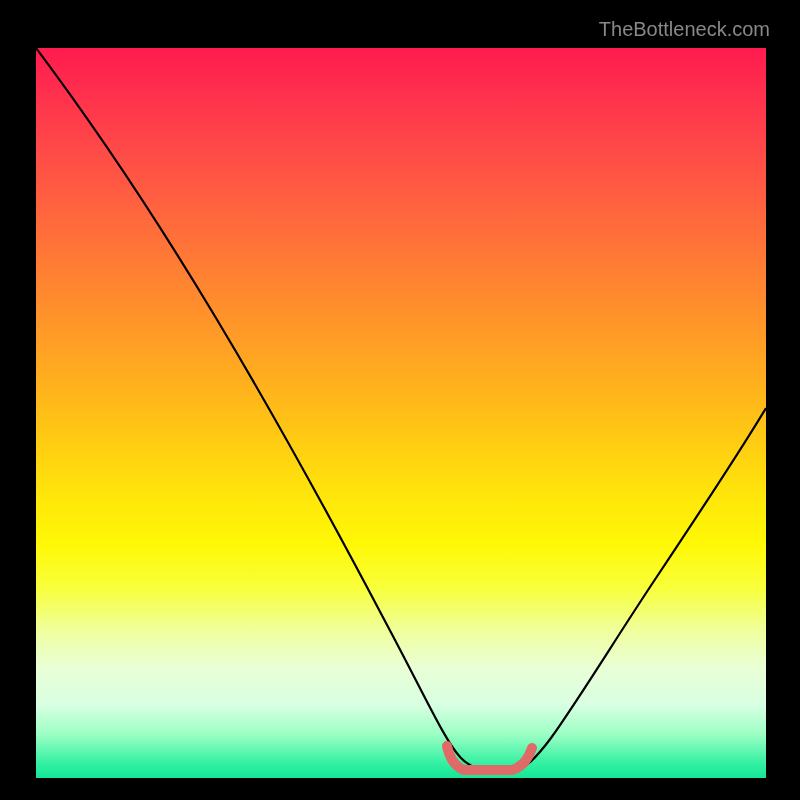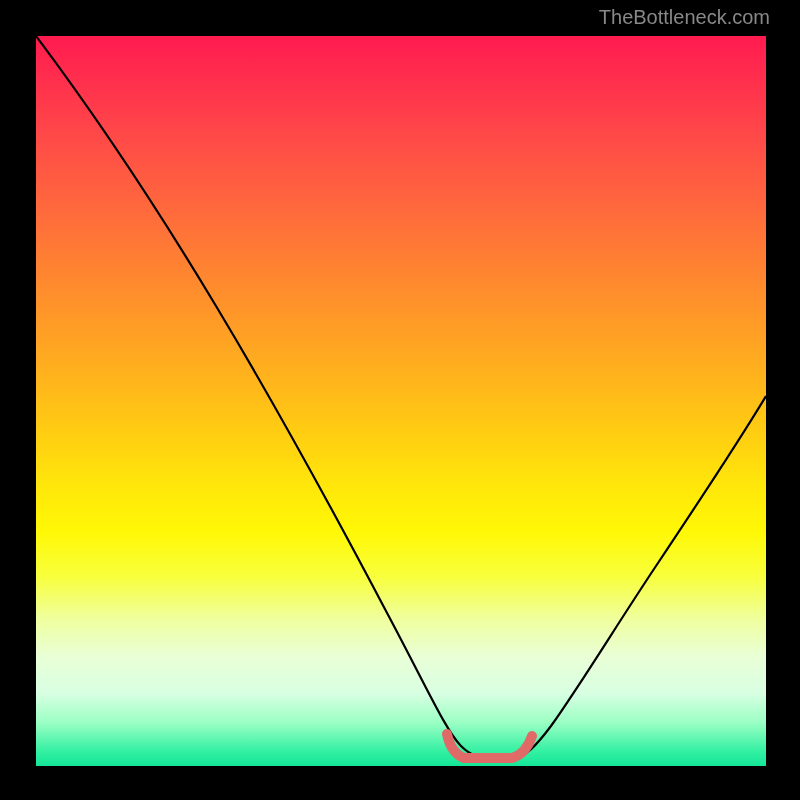--- a/index.html
+++ b/index.html
@@ -1,16 +1,16 @@
 <!DOCTYPE html>
 <html><head>
 <meta charset="utf-8">
 <style>
   html,body{margin:0;padding:0;width:800px;height:800px;overflow:hidden;background:#000;}
-  .frame{position:absolute;left:0;top:0;width:800px;height:716px;background:#000;}
+  .frame{position:absolute;left:0;top:12px;width:800px;height:716px;background:#000;}
   .plot{position:absolute;left:36px;top:36px;width:730px;height:730px;overflow:hidden;}
   .bg-gradient{position:absolute;left:0;top:0;width:100%;height:100%;
     background:linear-gradient(to bottom,
       #ff1b4f 0%,
       #ff2f4d 6%,
       #ff4a48 14%,
       #ff6a3c 24%,
       #ff8a2e 34%,
       #ffaa20 44%,
       #ffcc12 54%,

